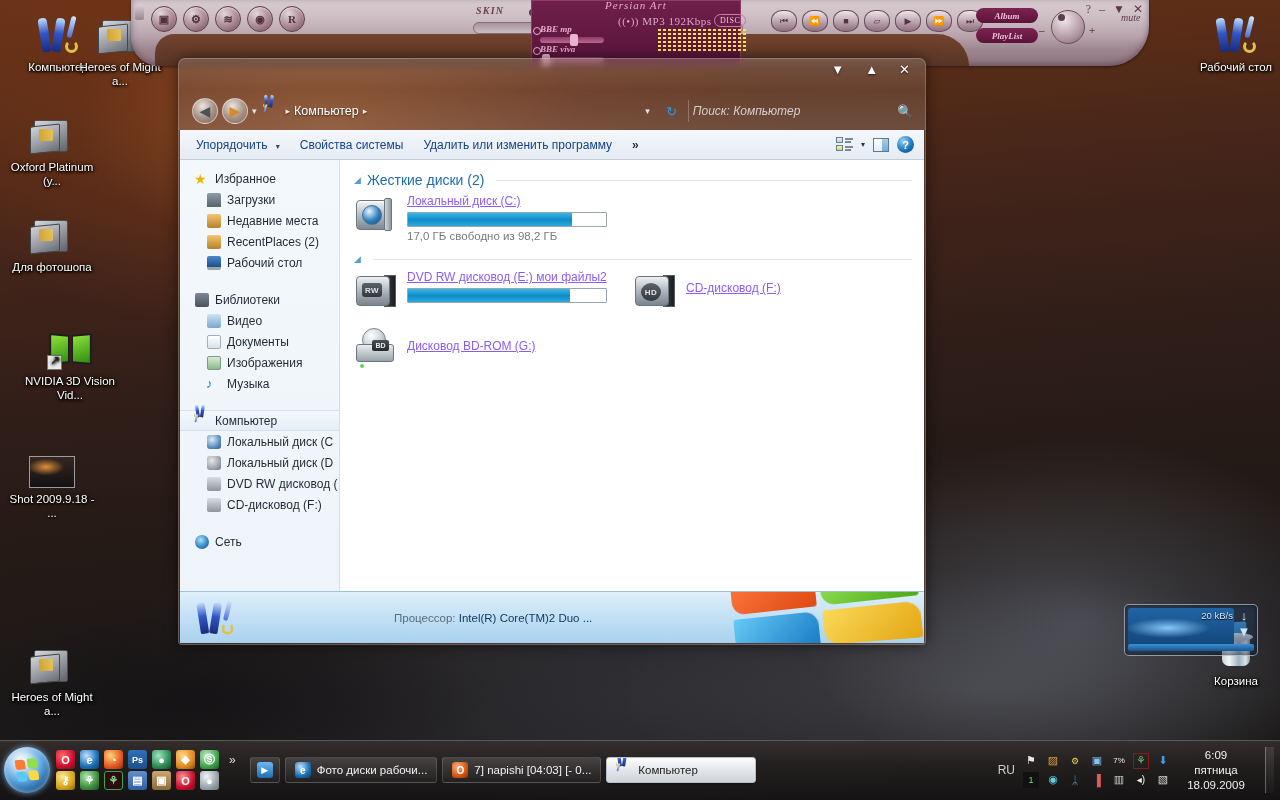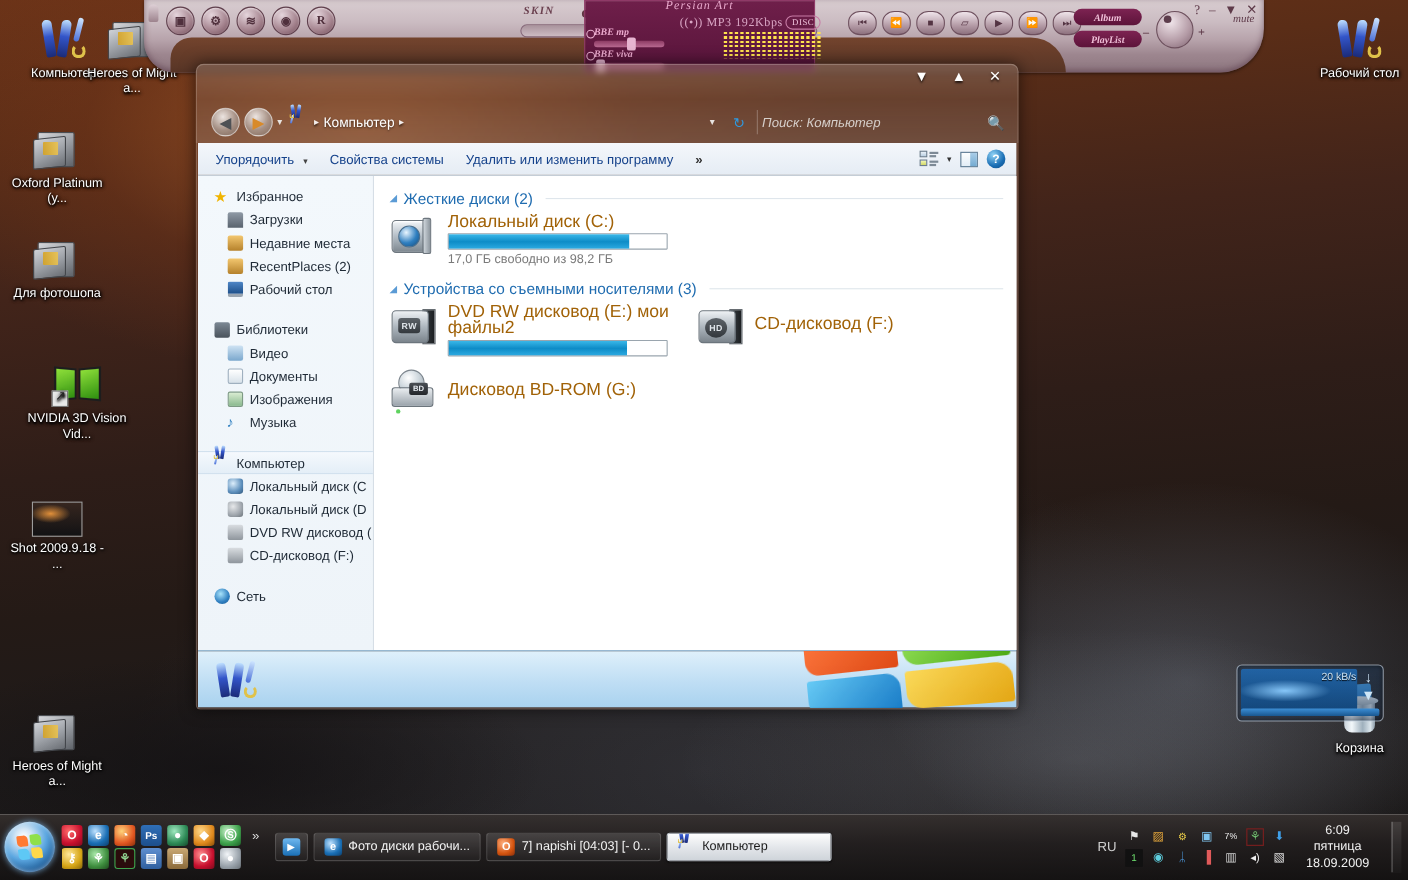--- a/index.html
+++ b/index.html
@@ -361,21 +361,21 @@
   
   .content { flex:1; background:#fff; padding:10px 12px 0 14px; overflow:hidden; position:relative; }
   .grouphead { display:flex; align-items:center; gap:6px; margin:2px 0 6px 0; }
   .grouphead .tri { color:#5b9bd5; font-size:9px; }
   .grouphead .gtxt { color:#1f6cb0; font-size:14px; white-space:nowrap; }
   .grouphead .rule { flex:1; height:1px; background:#dfe6ec; margin-left:6px; }
   .drives { display:flex; flex-wrap:wrap; }
   .drive { width:50%; display:flex; gap:9px; margin-bottom:10px; padding-right:12px; }
   .drive .dglyph { width:44px; height:46px; flex:none; position:relative; }
   .drive .dinfo { flex:1; min-width:0; }
-  .drive .dname { font-size:16px; color:#a16207; line-height:15px; margin-bottom:3px; }
+  .drive .dname { font-size:12px; color:#8b5cf6; line-height:15px; margin-bottom:3px;text-decoration:underline; }
   .bar-outer { width:100%; max-width:200px; height:15px; border:1px solid #9aa5ae; background:#fff; border-radius:1px; }
   .bar-fill { height:100%; }
   .bar-fill.blue { background:linear-gradient(180deg,#39b7e8,#0e8cc7 52%,#2ba9e0); }
   .bar-fill.red  { background:linear-gradient(180deg,#f6464a,#d40c12 52%,#ef3338); }
   .dfree { font-size:11.5px; color:#7a7a7a; margin-top:3px; }
 
   
   .g-hdd { width:44px; height:44px; }
   .g-hdd .case {
     position:absolute; left:2px; top:6px; width:34px; height:30px;
@@ -908,21 +908,20 @@
               <div class="bar-fill blue" style="width:83%"></div>
             </div>
             <div class="dfree">17,0 ГБ свободно из 98,2 ГБ</div>
           </div>
         </div>
 
       </div>
 
       <div class="grouphead">
         <span class="tri">◢</span>
-        <span class="gtxt">Устройства со съемными носителями (3)</span>
         <span class="rule"></span>
       </div>
 
       <div class="drives">
         <div class="drive">
           <div class="dglyph g-opt">
             <div class="tray"></div>
               <div class="front"></div>
             <div class="badge">RW</div>
           </div>
@@ -963,20 +962,24 @@
   <div class="details">
     <div class="dpic">
       <div class="ic-mono" style="transform:scale(.92);transform-origin:top left">
           <div class="m1"></div>
           <div class="m2"></div>
           <div class="tail"></div>
           <div class="hook"></div>
         </div>
     </div>
     <div class="dtext">
+      <div style="padding-left:148px">
+        <span class="k">Процессор:</span>
+        <span class="v">Intel(R) Core(TM)2 Duo ...</span>
+      </div>
     </div>
     <div class="flag">
       <i class="f1"></i>
         <i class="f2"></i>
         <i class="f3"></i>
         <i class="f4"></i>
     </div>
   </div>
 </div>
 

